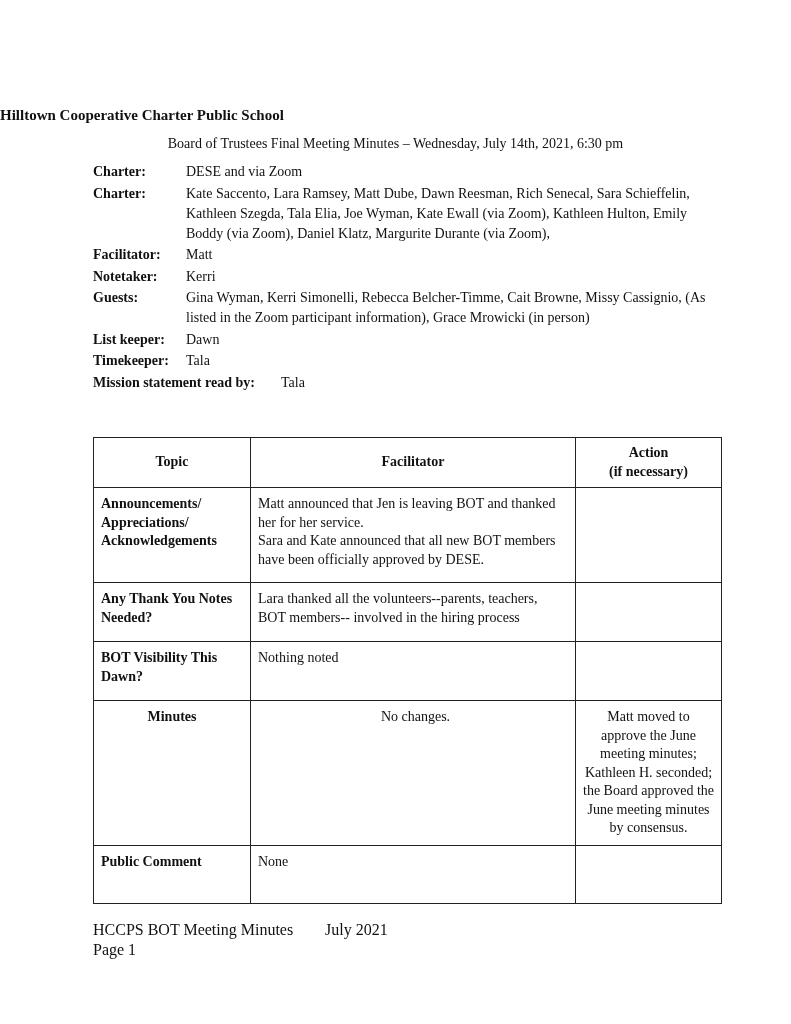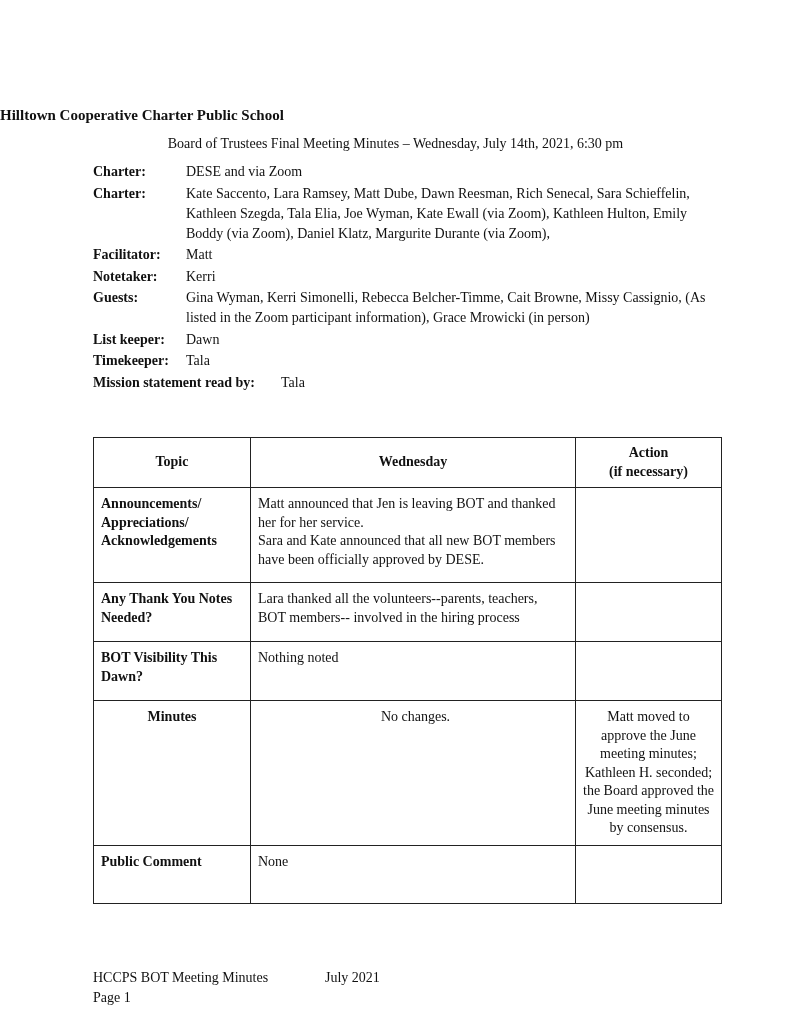--- a/index.html
+++ b/index.html
@@ -86,23 +86,23 @@
     .action-header-line { display: block; }
     .row-announce td { height: 80px; }
     .row-thanks td { height: 44px; }
     .row-visibility td { height: 44px; }
     .row-minutes td { height: 118px; text-align: center; }
     .row-public td { height: 43px; }
     .discussion-line { display: block; }
     .indent { padding-left: 5px; }
     .footer {
       position: absolute;
-      top: 968px;
+      top: 920px;
       left: 93px;
-      font-size: 14px;
+      font-size: 16px;
       line-height: 20px;
     }
     .footer-line {
       display: flex;
     }
     .footer-title { width: 232px; }
   </style>
 </head>
 <body>
 
@@ -143,21 +143,21 @@
     <div class="info-row mission">
       <span class="info-label">Mission statement read by:</span>
       <span class="info-value">Tala</span>
     </div>
   </div>
 
   <table class="minutes-table">
     <thead>
       <tr>
         <th class="col-topic">Topic</th>
-        <th class="col-discussion">Wednesday</th>
+        <th class="col-discussion">Facilitator</th>
         <th class="col-action">
           <span class="action-header-line">Action</span>
           <span class="action-header-line">(if necessary)</span>
         </th>
       </tr>
     </thead>
     <tbody>
       <tr class="row-announce">
         <td class="topic-cell">Announcements/ Appreciations/ Acknowledgements</td>
         <td>

